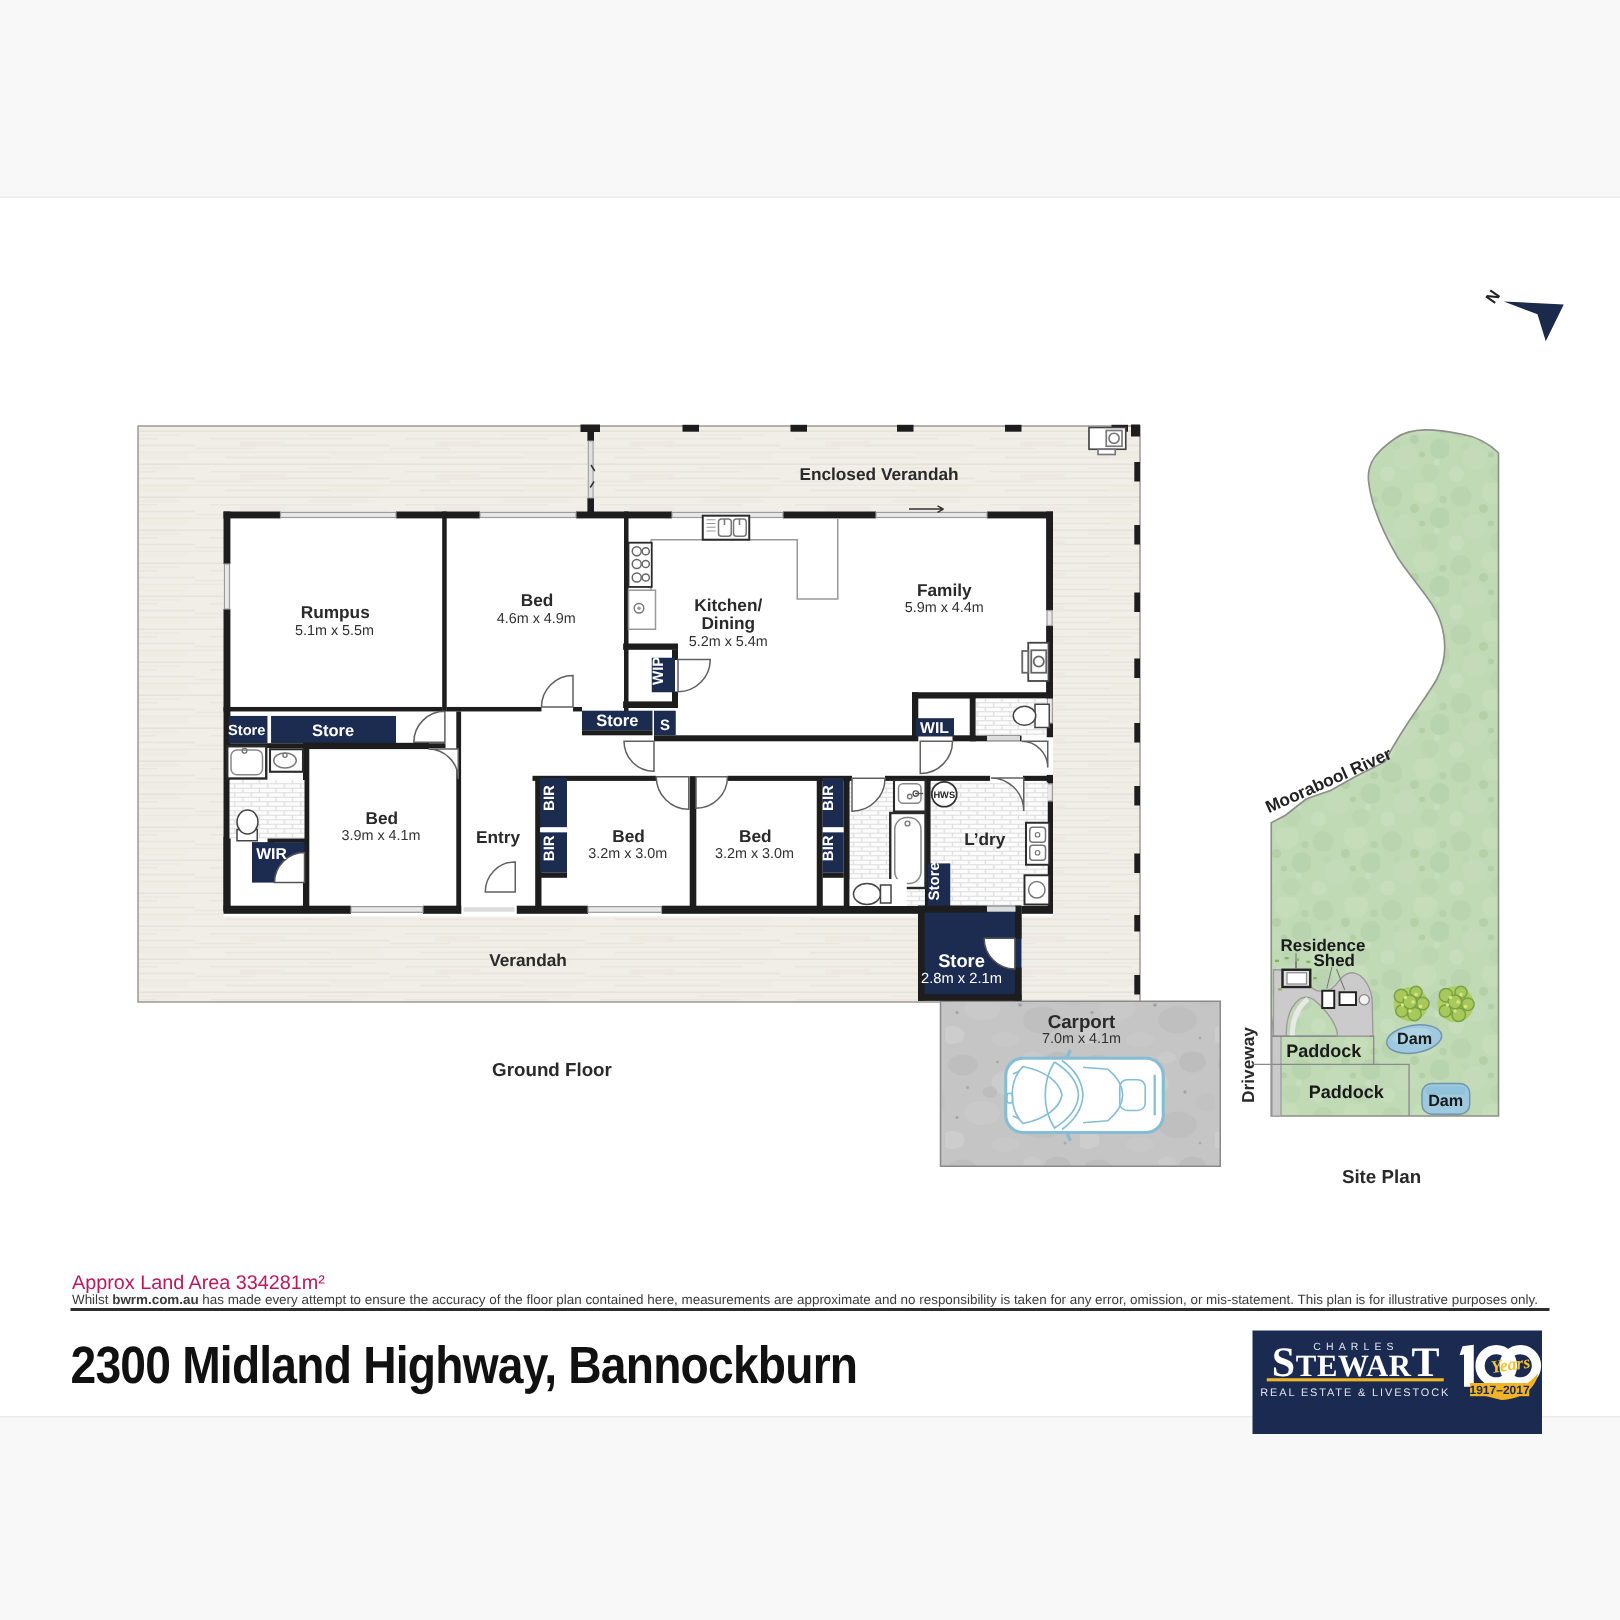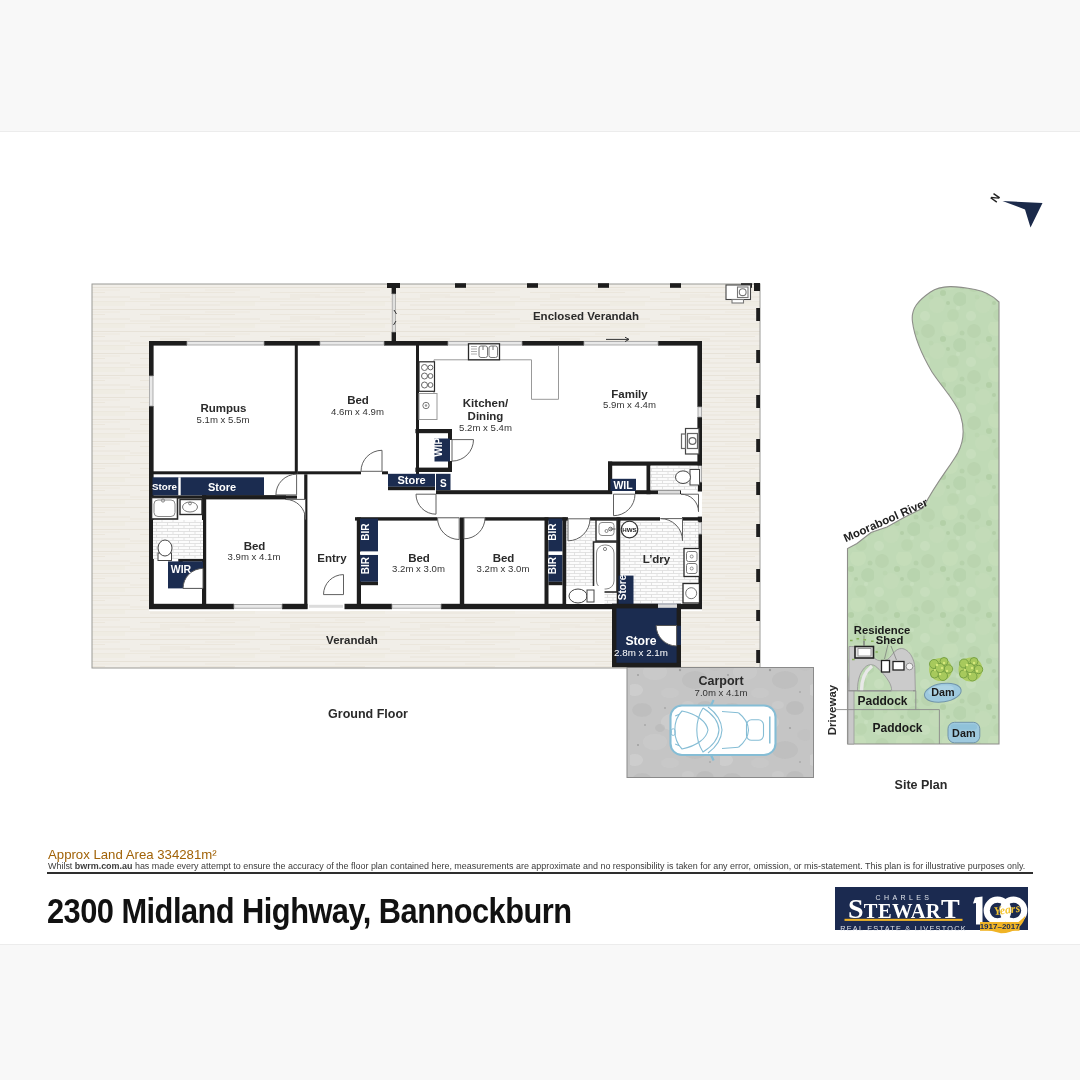--- a/index.html
+++ b/index.html
@@ -1,39 +1,39 @@
 <!DOCTYPE html>
 <html><head>
 <meta charset="utf-8">
 <style>
 html,body{margin:0;padding:0;}
 body{width:1080px;height:1080px;position:relative;background:#fff;font-family:"Liberation Sans",sans-serif;overflow:hidden;}
 .band{position:absolute;left:0;width:1080px;background:#f8f8f8;}
 #plansvg{position:absolute;left:0;top:0;}
-.landarea{position:absolute;left:48px;top:846.5px;font-size:13.2px;color:#a16207;}
+.landarea{position:absolute;left:48px;top:846.5px;font-size:13.2px;color:#be185d;}
 .disclaimer{position:absolute;left:48px;top:860.8px;font-size:8.95px;color:#3c3c3c;text-align:right;}
 .rule{position:absolute;left:47px;top:872px;width:986px;height:2.2px;background:#2e2e2e;}
 .address{position:absolute;left:47px;top:891px;font-size:35px;font-weight:bold;color:#111;letter-spacing:-0.6px;white-space:nowrap;transform-origin:left top;transform:scaleX(0.88);}
 </style>
 </head>
 <body>
 
 <div class="band" style="top:0;height:131px;border-bottom:1px solid #ececec;"></div>
 
 <div class="band" style="top:944px;height:136px;border-top:1px solid #ececec;"></div>
 
 <div class="landarea">Approx Land Area 334281m²</div>
 
 <div class="disclaimer">Whilst <b>bwrm.com.au</b> has made every attempt to ensure the accuracy of the floor plan contained here, measurements are approximate and no responsibility is taken for any error, omission, or mis-statement. This plan is for illustrative purposes only.</div>
 
 <div class="rule"></div>
 
 <div class="address">2300 Midland Highway, Bannockburn</div>
 
-<div id="logo" style="position:absolute;left:835px;top:887px;width:193px;height:43px;background:#1b2a50;">
+<div id="logo" style="position:absolute;left:835px;top:887px;width:193px;height:69px;background:#1b2a50;">
 <svg width="193" height="53.5" viewBox="0 0 193 53.5" style="position:absolute;left:0;top:0;">
 
 <text x="69" y="13.2" text-anchor="middle" font-size="7" letter-spacing="3.4" fill="#dfe3ea" font-family="Liberation Sans,sans-serif">CHARLES</text>
 
 <text x="69" y="30.5" text-anchor="middle" font-family="Liberation Serif,serif" font-weight="bold" fill="#fff" font-size="20.5" letter-spacing="0.4"><tspan font-size="28">S</tspan>TEWAR<tspan font-size="28" dy="0">T</tspan></text>
 
 <rect x="9.5" y="31.8" width="118" height="2.1" fill="#f0b426"></rect>
 
 <text x="68.5" y="43.8" text-anchor="middle" font-size="7.3" letter-spacing="1.25" fill="#dfe3ea" font-family="Liberation Sans,sans-serif">REAL ESTATE &amp; LIVESTOCK</text>
 

